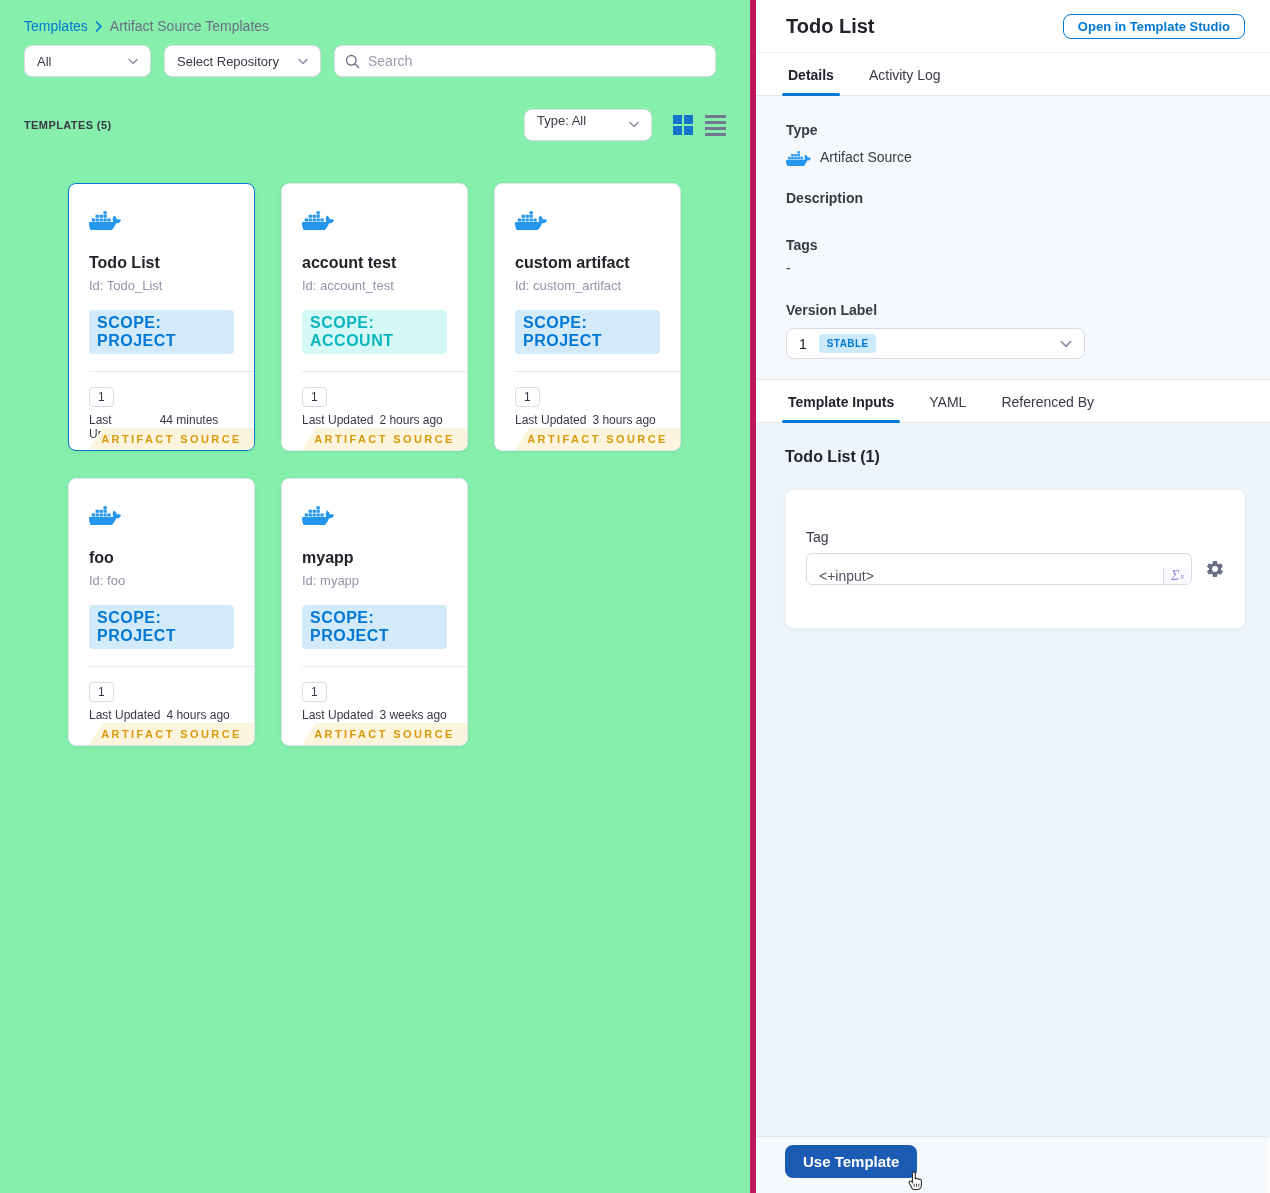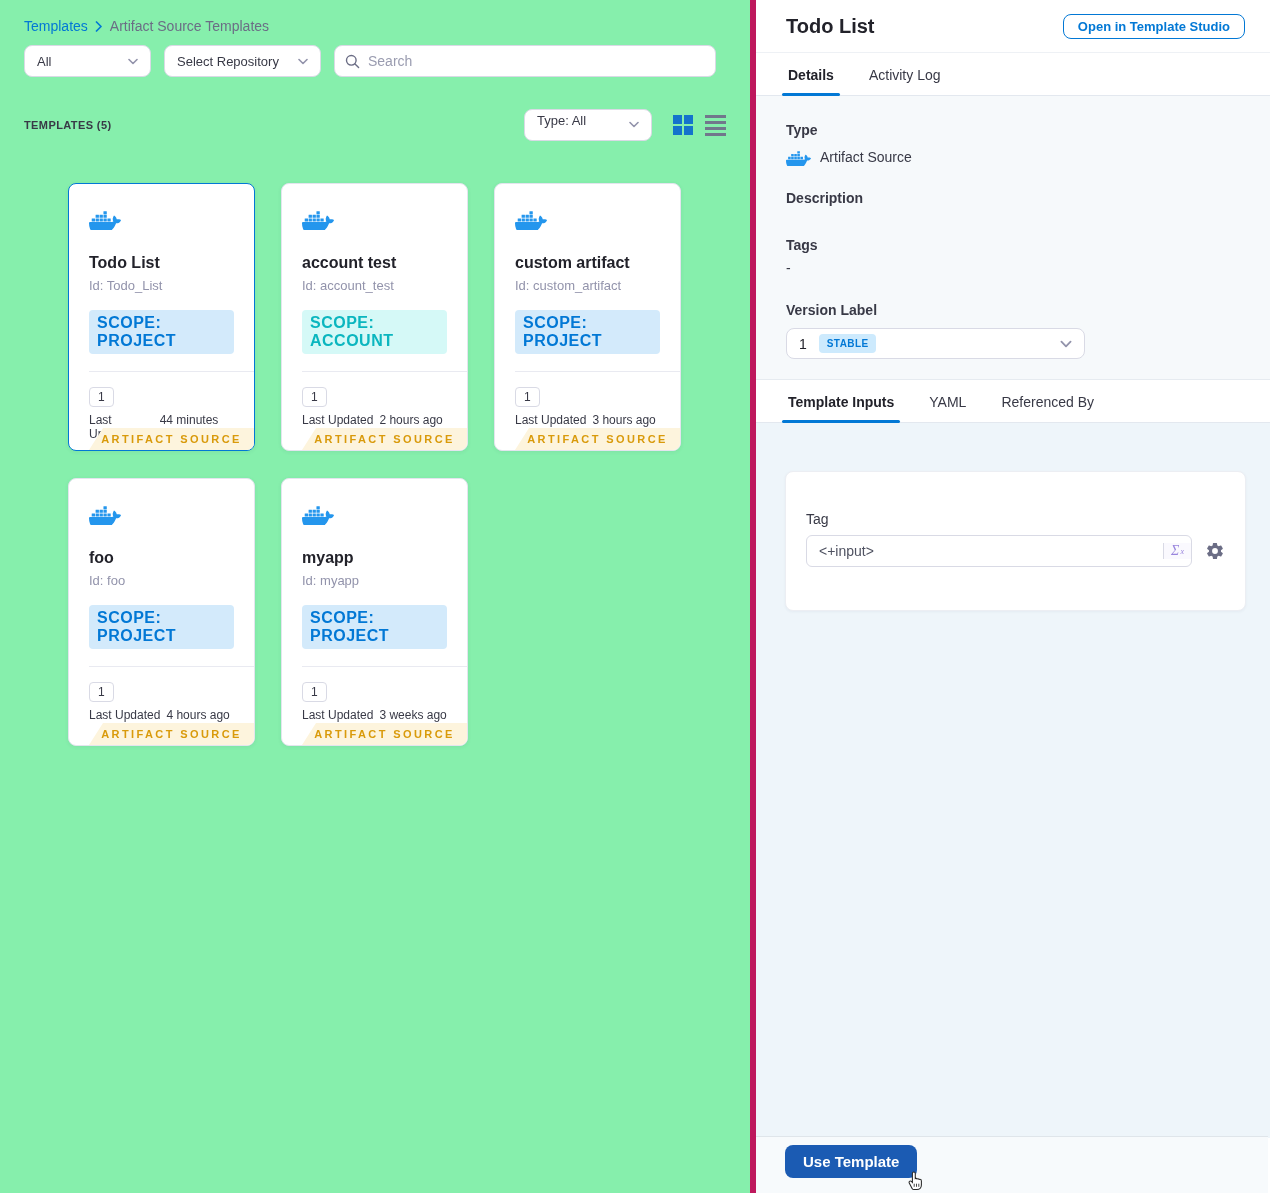--- a/index.html
+++ b/index.html
@@ -89,21 +89,21 @@
     letter-spacing:.4px; padding:4px 8px; border-radius:4px; }
   .version-select .chev { margin-left:auto; }
 
   .inputs-content { background:#eef5fa; height:715px; padding:25px 30px 0 29px; }
   .inputs-heading { font-size:16px; font-weight:bold; color:#22222a; }
   .inputs-card { margin-top:23px; width:461px; height:140px; background:#fff; border-radius:8px;
     border:1px solid #eceef3; box-shadow:0 1px 3px rgba(40,60,90,.05); padding:39px 20px 0 20px; }
   .tag-label { font-size:14px; color:#383946; }
   .tag-row { display:flex; align-items:center; margin-top:8px; }
   .tag-input-wrap { width:400px; height:32px; border:1px solid #d9dae5; border-radius:6px;
-    display:flex; align-items:center; background:#fff; overflow:hidden; }
+    display:flex; align-items:flex-end; background:#fff; overflow:hidden; }
   .tag-input-wrap input { flex:1; border:none; outline:none; padding:0 12px; font-size:14px;
     color:#4f5261; font-family:"Liberation Sans",sans-serif; background:transparent; }
   .expr-btn { width:28px; border-left:1px solid #d9dae5; background:#faf9fe; display:flex;
     align-items:center; justify-content:center; cursor:pointer; color:#9a86dd;
     font-family:"Liberation Serif", serif; font-size:14px; font-style:italic; }
   .expr-btn sup { font-size:8px; margin-left:1px; }
   .gear-btn { margin-left:13px; cursor:pointer; display:flex; }
 
   .rp-footer { position:absolute; left:0; right:2px; bottom:0; height:57px; background:#f7fafc;
     border-top:1px solid #dfe5ea; padding:8px 0 0 29px; }
@@ -304,20 +304,21 @@
     </div>
   </div>
 
   <div class="tabs">
     <span class="tab active">Template Inputs</span>
     <span class="tab">YAML</span>
     <span class="tab">Referenced By</span>
   </div>
 
   <div class="inputs-content">
+    <div class="inputs-heading">Todo List (1)</div>
     <div class="inputs-card">
       <div class="tag-label">Tag</div>
       <div class="tag-row">
         <div class="tag-input-wrap">
           <input type="text" value="&lt;+input&gt;" style="">
           <div class="expr-btn">
             <span>Σ</span>
               <sup>x</sup>
           </div>
         </div>

